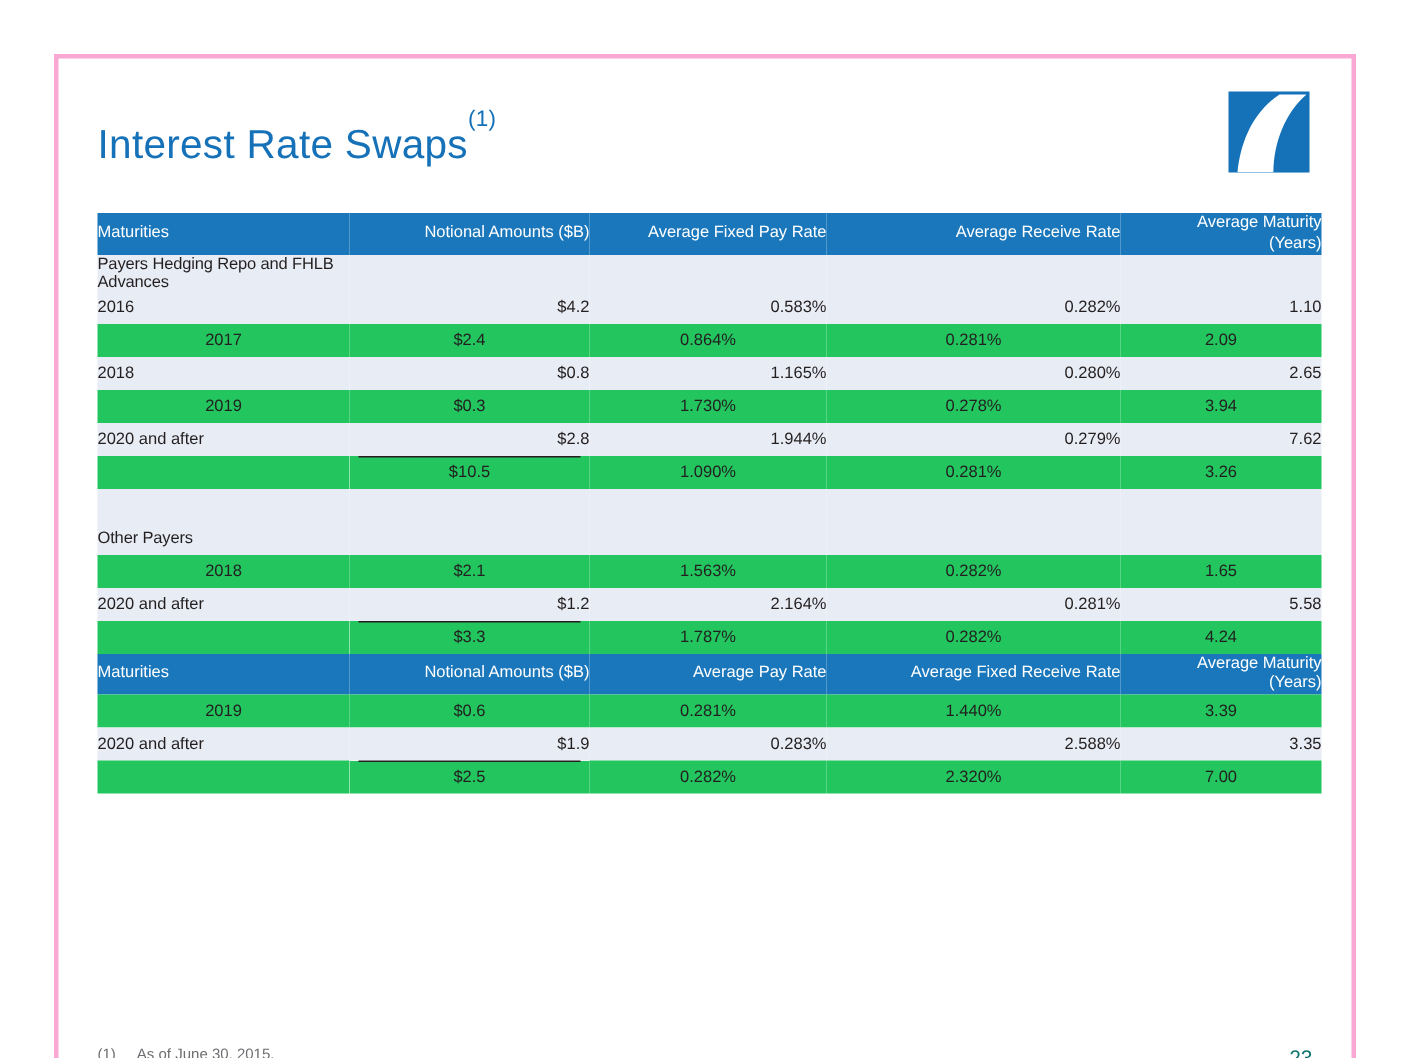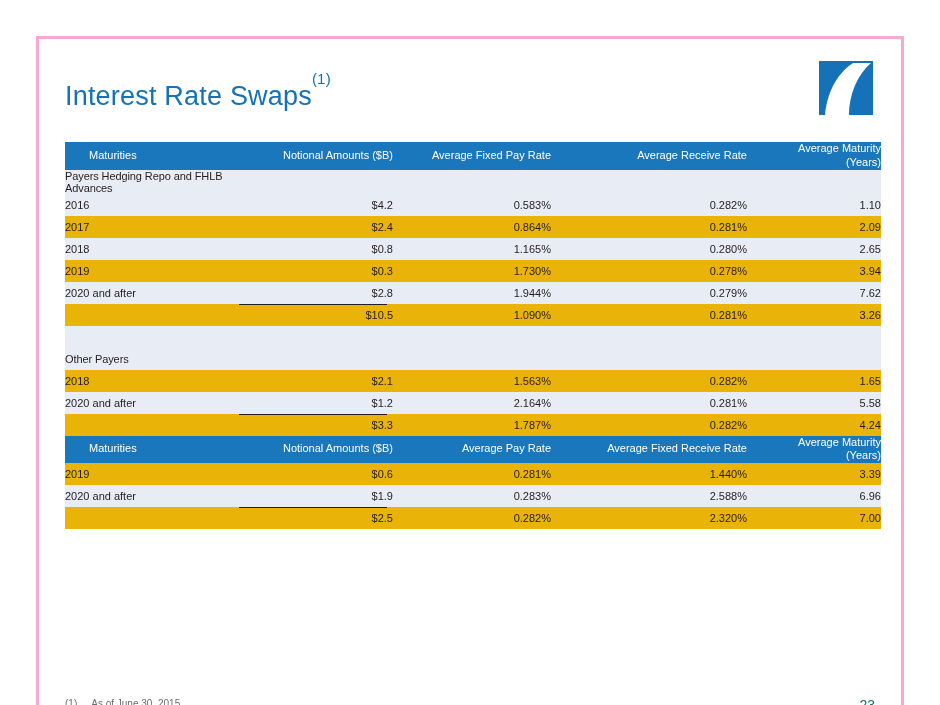--- a/index.html
+++ b/index.html
@@ -81,29 +81,29 @@
   .hdr td {
     background: #1a77bb;
     color: #ffffff;
     height: 40px;
     font-size: 11.5px;
     padding: 0 9px;
     border-right: 2px solid #ffffff;
     line-height: 1.25;
   }
   .hdr td:last-child { border-right: 0; }
-  .hdr td.left { text-align: left; padding-left: 24px; }
+  .hdr td.left { text-align: left; }
   .hdr td.right { text-align: right; }
 
   .band td {
     background: #e8ecf4;
     border-right: 2px solid #ffffff;
   }
   .band td:last-child { border-right: 0; margin-top: 15px; }
-  .band.alt td { background: #eab308; }
+  .band.alt td { background: #22c55e; text-align: center; }
   .spacer-band td { height: 13px; }
 
   td.sect {
     font-size: 10.5px;
     font-weight: bold;
     color: #231f20;
     padding-left: 9px;
     letter-spacing: -0.1px;
   }
   td.yr {
@@ -286,21 +286,21 @@
         <td class="num">$0.6</td>
         <td class="num">0.281%</td>
         <td class="num">1.440%</td>
         <td class="num">3.39</td>
       </tr>
       <tr class="band">
         <td class="yr">2020 and after</td>
         <td class="num">$1.9</td>
         <td class="num">0.283%</td>
         <td class="num">2.588%</td>
-        <td class="num">6.96</td>
+        <td class="num">3.35</td>
       </tr>
       <tr class="band alt totalline">
         <td class="yr"></td>
         <td class="num rule">$2.5</td>
         <td class="num">0.282%</td>
         <td class="num">2.320%</td>
         <td class="num">7.00</td>
       </tr>
     </tbody>
   </table>

